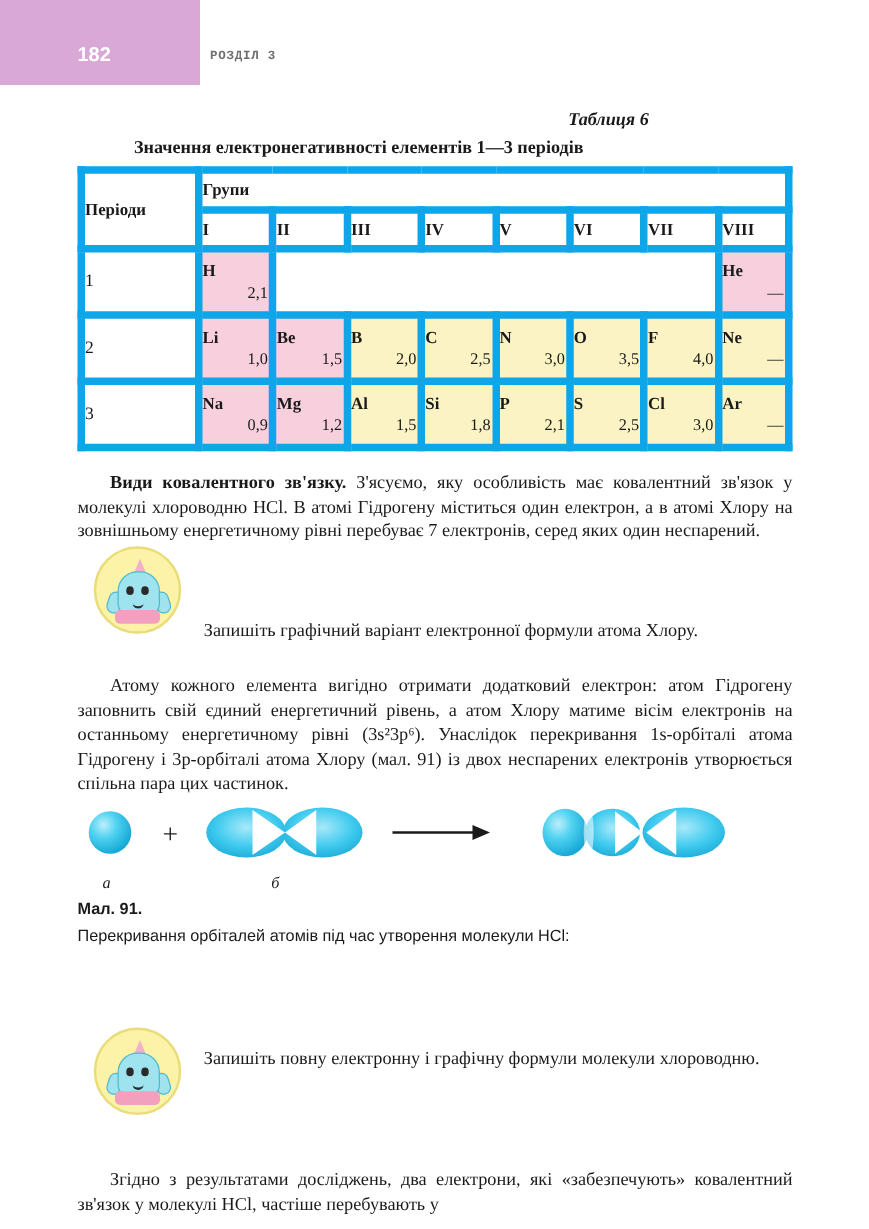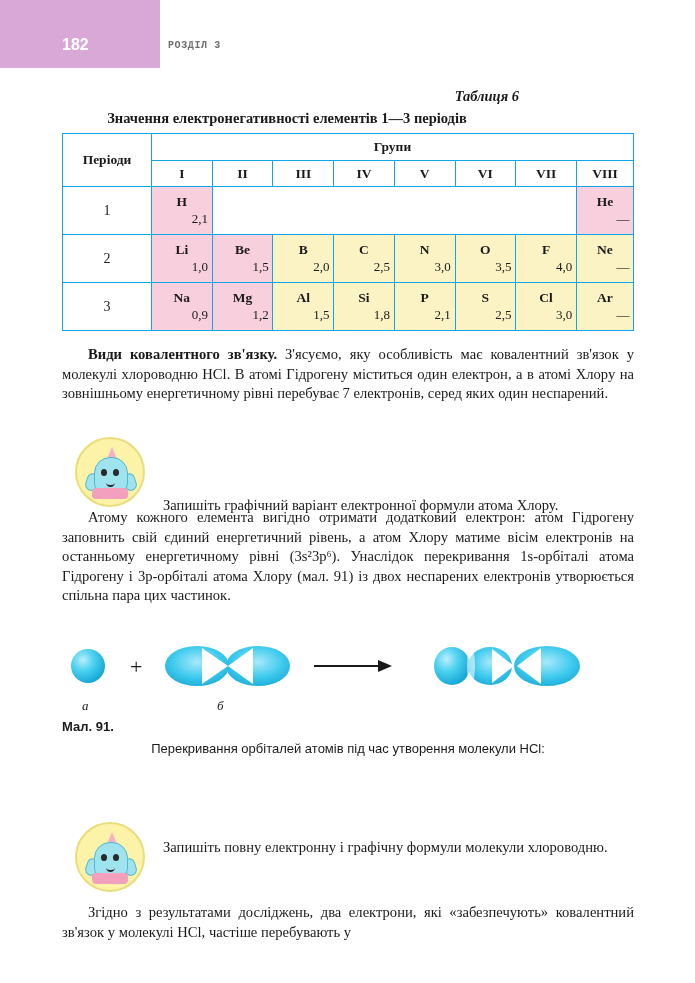--- a/index.html
+++ b/index.html
@@ -69,22 +69,21 @@
   
   table.en-table {
     position: absolute;
     left: 62px;
     top: 133px;
     width: 572px;
     border-collapse: collapse;
     font-size: 13.5px;
   }
   table.en-table td, table.en-table th {
-    border: 1px solid #0ea5e9;
-    text-align: center;
+    border: 6px solid #0ea5e9;
     vertical-align: middle;
     padding: 0;
   }
   .th-periods {
     width: 88px;
     font-weight: bold;
     font-size: 13.5px;
   }
   .th-groups {
     font-weight: bold;
@@ -120,21 +119,21 @@
   
   .para {
     position: absolute;
     left: 62px;
     width: 572px;
     font-size: 14.6px;
     line-height: 1.34;
     text-align: justify;
   }
   .para b { font-weight: bold; }
-  .indent { text-indent: 26px; }
+  .indent { text-indent: 26px; margin-top: 32px; }
   
   .mascot {
     position: absolute;
     width: 66px;
     height: 66px;
     border-radius: 50%;
     background: #fdf3a8;
     border: 2px solid #e9dd7a;
     overflow: hidden;
   }
@@ -393,21 +392,21 @@
       <polygon points="452,30 430,13 430,47" fill="#ffffff"></polygon>
       <polygon points="455,30 479,12 479,48" fill="#ffffff"></polygon>
       <ellipse cx="409" cy="30" rx="4" ry="19" fill="#ffffff" opacity="0.55"></ellipse>
     </svg>
     <div class="fig-label" style="left:20px; top:62px;">а</div>
     <div class="fig-label" style="left:155px; top:62px;">б</div>
   </div>
 
   <div class="caption" style="top:718px;">
     <span class="caption-title">Мал. 91.</span>
-    <div style="margin-top:4px;text-align:center;">Перекривання орбіталей атомів під час утворення молекули HCl:</div>
+    <div style="margin-top:4px;">Перекривання орбіталей атомів під час утворення молекули HCl:</div>
   </div>
 
   <div class="mascot" style="left:75px; top:822px;">
     <div class="horn"></div>
     <div class="arm l"></div>
     <div class="arm r"></div>
     <div class="body"></div>
     <div class="eye l"></div>
     <div class="eye r"></div>
     <div class="mouth"></div>

